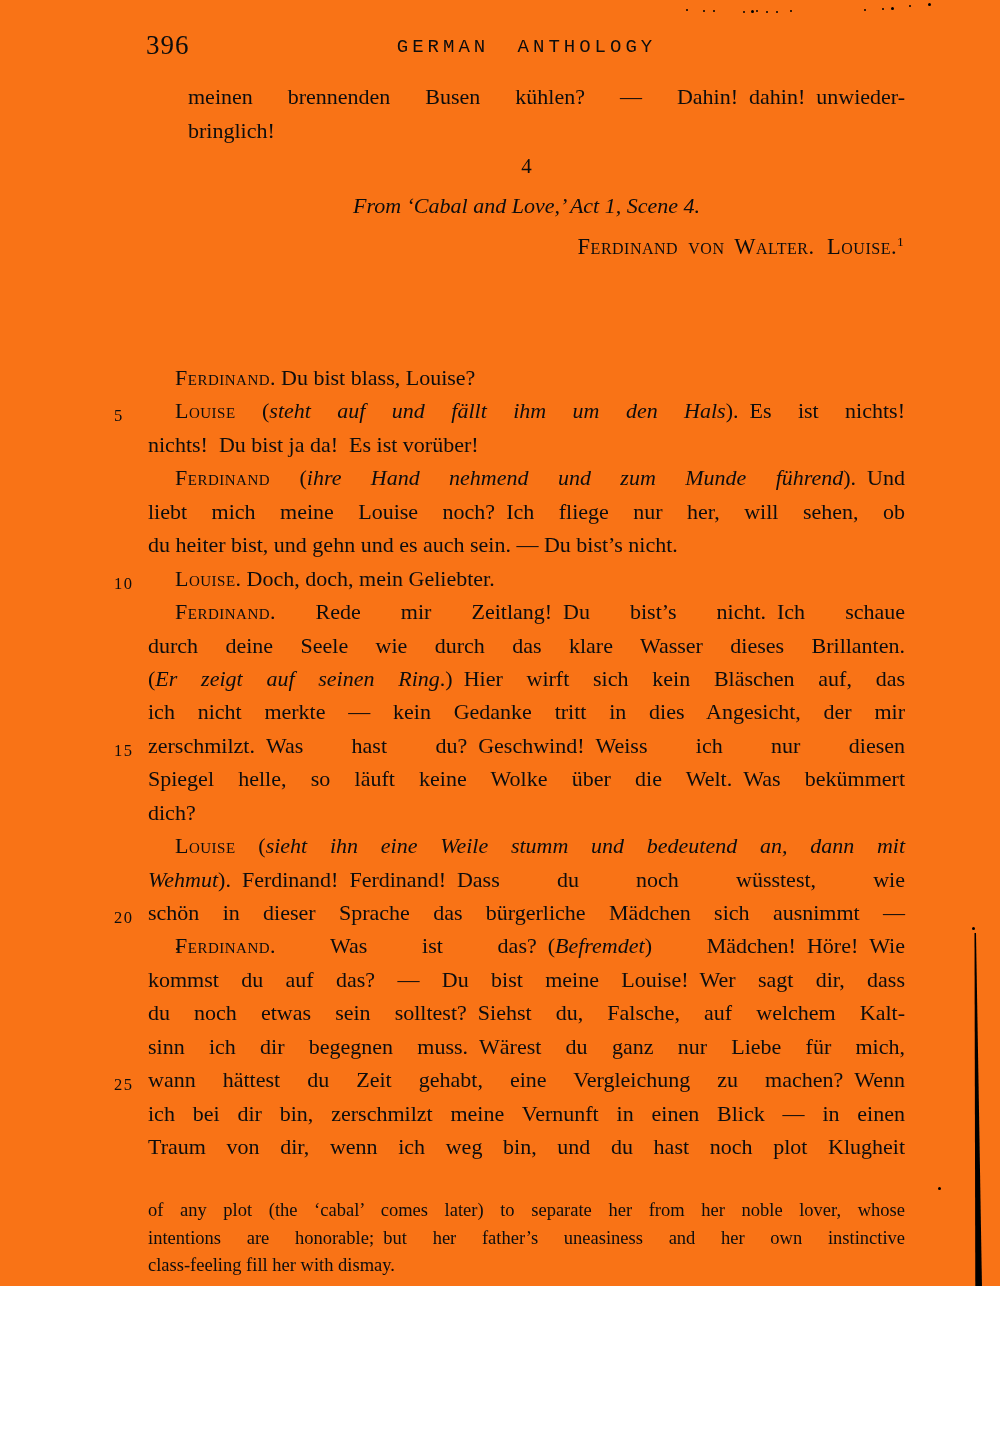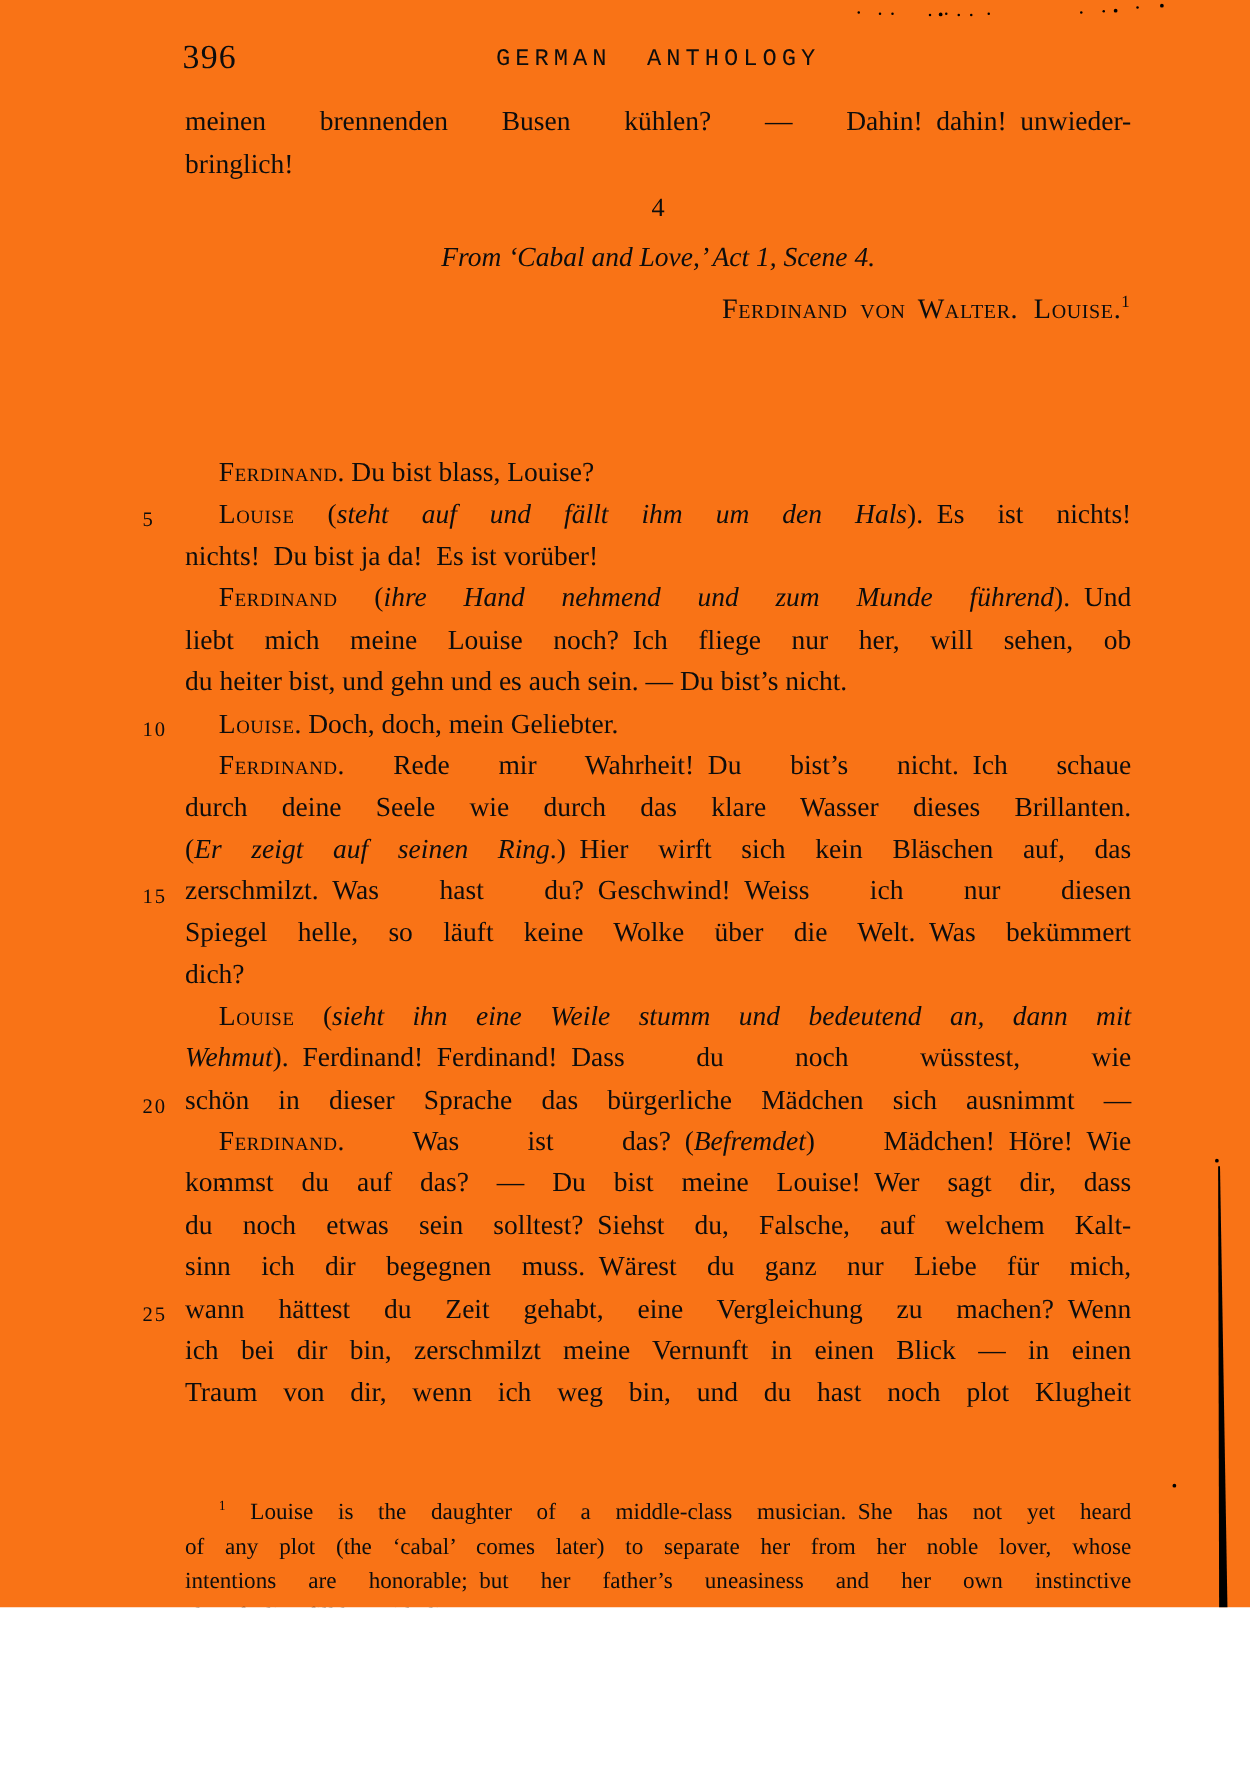--- a/index.html
+++ b/index.html
@@ -17,21 +17,21 @@
     font-size:27px;letter-spacing:1px;
   }
   .runhead{
     position:absolute;left:148px;top:36px;width:757px;
     text-align:center;
     font-size:19px;letter-spacing:4px;word-spacing:13px;font-family:Liberation Mono, monospace;
   }
   
   .col{position:absolute;left:148px;width:757px;}
   .intro{top:80px;font-size:22px;}
-  .intro .line{line-height:34px;height:34px;}
+  .intro .line{line-height:34px;height:34px;margin-left:40px;}
   .secnum{top:151px;font-size:21px;}
   .secnum .line{text-align:center;line-height:30px;height:30px;}
   .source{top:190px;font-size:22px;}
   .source .line{text-align:center;line-height:32px;height:32px;}
   .chars{top:230px;font-size:22.5px;}
   .chars .line{text-align:right;line-height:34px;height:34px;letter-spacing:1.2px;word-spacing:4px;}
   .stage{top:276px;font-size:22px;}
   .stage .line{line-height:33.8px;height:33.8px;}
   .dialog{top:361px;font-size:22px;}
   .dialog .line{line-height:33.45px;height:33.45px;}
@@ -74,39 +74,39 @@
       <div class="line"><span class="sc">Ferdinand von Walter.</span><span> </span><span class="sc">Louise.</span><span class="sup">1</span></div>
     </div>
   <div class="col dialog">
       <div class="line ind"><span class="sc">Ferdinand</span><span>. Du bist blass, Louise?</span></div>
       <div class="line ind just"><span class="mnum">5</span><span class="sc">Louise</span><span> (</span><span class="i">steht auf und fällt ihm um den Hals</span><span>). Es ist nichts!</span></div>
       <div class="line"><span>nichts! Du bist ja da! Es ist vorüber!</span></div>
       <div class="line ind just"><span class="sc">Ferdinand</span><span> (</span><span class="i">ihre Hand nehmend und zum Munde führend</span><span>). Und</span></div>
       <div class="line just"><span>liebt mich meine Louise noch? Ich fliege nur her, will sehen, ob</span></div>
       <div class="line"><span>du heiter bist, und gehn und es auch sein. — Du bist’s nicht.</span></div>
       <div class="line ind"><span class="mnum">10</span><span class="sc">Louise</span><span>. Doch, doch, mein Geliebter.</span></div>
-      <div class="line ind just"><span class="sc">Ferdinand</span><span>. Rede mir Wahrheit! Du bist’s nicht. Ich schaue</span></div>
+      <div class="line ind just"><span class="sc">Ferdinand</span><span>. Rede mir Zeitlang! Du bist’s nicht. Ich schaue</span></div>
       <div class="line just"><span>durch deine Seele wie durch das klare Wasser dieses Brillanten.</span></div>
       <div class="line just"><span>(</span><span class="i">Er zeigt auf seinen Ring</span><span>.) Hier wirft sich kein Bläschen auf, das</span></div>
+      <div class="line just"><span>ich nicht merkte — kein Gedanke tritt in dies Angesicht, der mir</span></div>
       <div class="line just"><span class="mnum">15</span><span>zerschmilzt. Was hast du? Geschwind! Weiss ich nur diesen</span></div>
       <div class="line just"><span>Spiegel helle, so läuft keine Wolke über die Welt. Was bekümmert</span></div>
       <div class="line"><span>dich?</span></div>
       <div class="line ind just"><span class="sc">Louise</span><span> (</span><span class="i">sieht ihn eine Weile stumm und bedeutend an, dann mit</span></div>
       <div class="line just"><span class="i">Wehmut</span><span>). Ferdinand! Ferdinand! Dass du noch wüsstest, wie</span></div>
       <div class="line just"><span class="mnum">20</span><span>schön in dieser Sprache das bürgerliche Mädchen sich ausnimmt —</span></div>
       <div class="line ind just"><span class="sc">Ferdinand</span><span>. Was ist das? (</span><span class="i">Befremdet</span><span>) Mädchen! Höre! Wie</span></div>
       <div class="line just"><span>kommst du auf das? — Du bist meine Louise! Wer sagt dir, dass</span></div>
       <div class="line just"><span>du noch etwas sein solltest? Siehst du, Falsche, auf welchem Kalt-</span></div>
       <div class="line just"><span>sinn ich dir begegnen muss. Wärest du ganz nur Liebe für mich,</span></div>
       <div class="line just"><span class="mnum">25</span><span>wann hättest du Zeit gehabt, eine Vergleichung zu machen? Wenn</span></div>
       <div class="line just"><span>ich bei dir bin, zerschmilzt meine Vernunft in einen Blick — in einen</span></div>
       <div class="line just"><span>Traum von dir, wenn ich weg bin, und du hast noch plot Klugheit</span></div>
     </div>
   <div class="col footnote">
-      <div class="line ind just"><span class="sup">1</span><span> Louise is the daughter of a middle-class musician. She has not yet heard</span></div>
       <div class="line just"><span>of any plot (the ‘cabal’ comes later) to separate her from her noble lover, whose</span></div>
       <div class="line just"><span>intentions are honorable; but her father’s uneasiness and her own instinctive</span></div>
       <div class="line"><span>class-feeling fill her with dismay.</span></div>
     </div>
 
   <svg class="artifact" width="1000" height="1433" viewBox="0 0 1000 1433">
     <polygon points="974.5,933 976,933 983.5,1377 975.5,1377" fill="#000"></polygon>
   </svg>
 
   <div id="specks">

